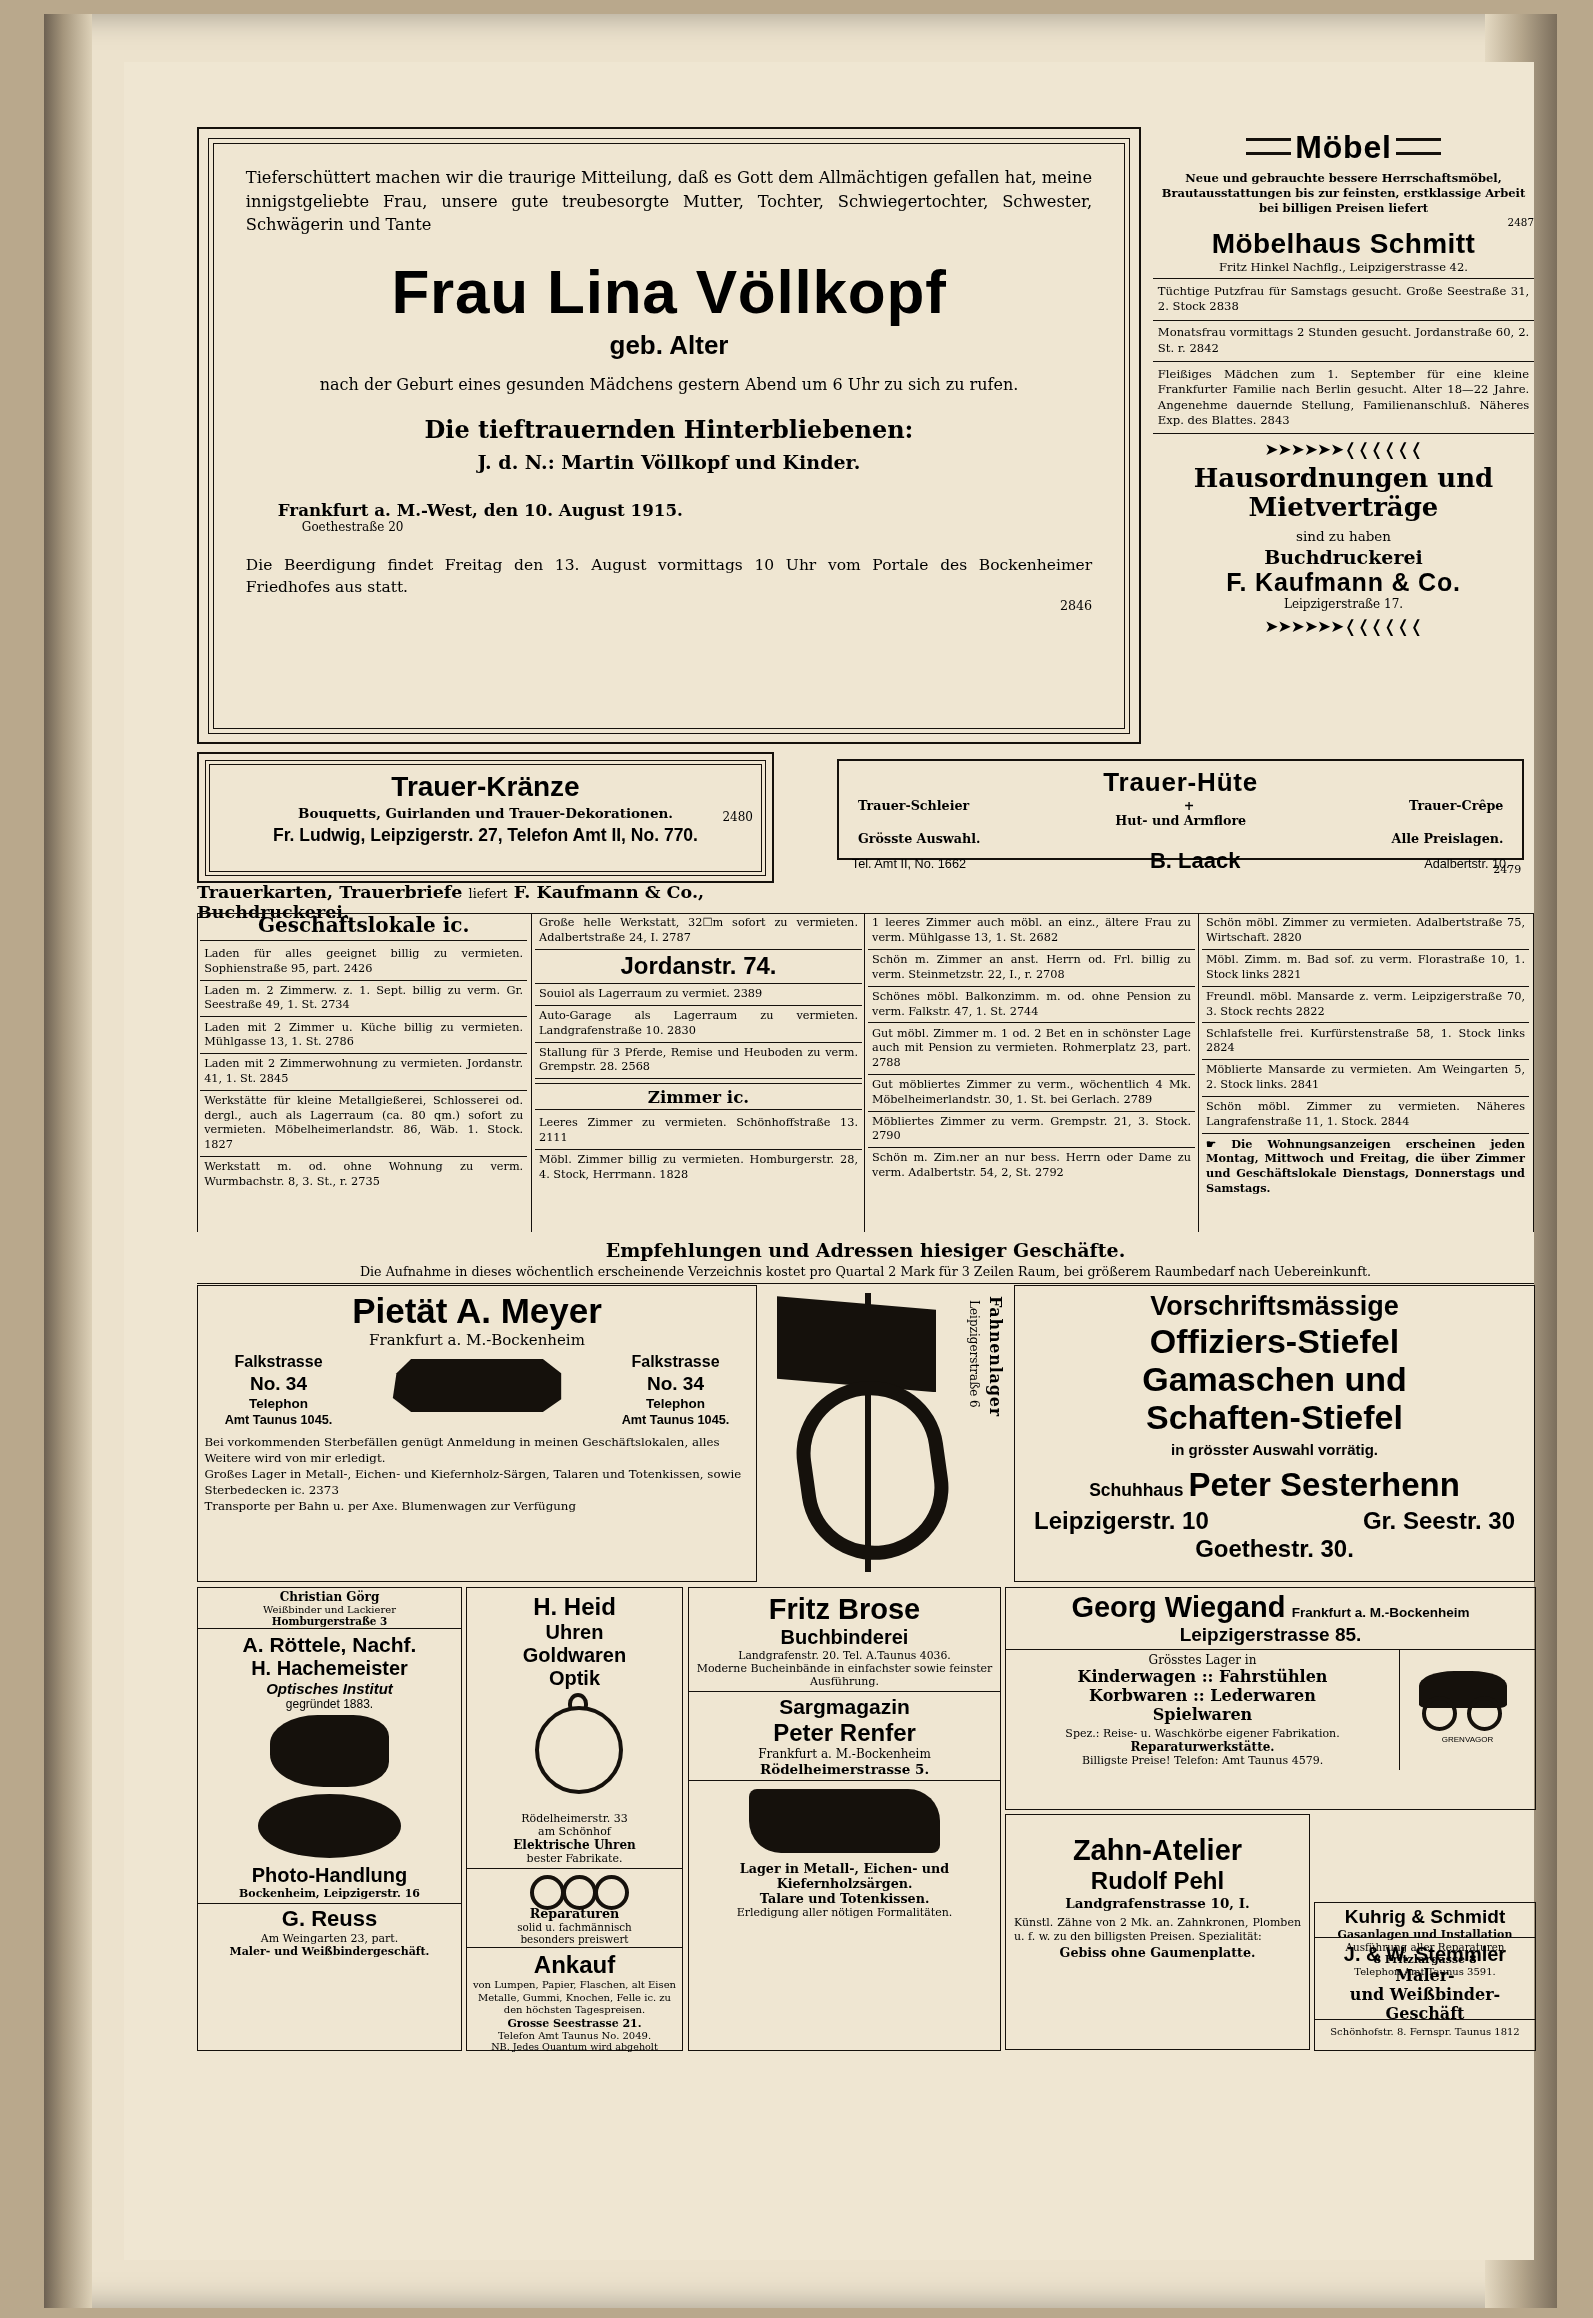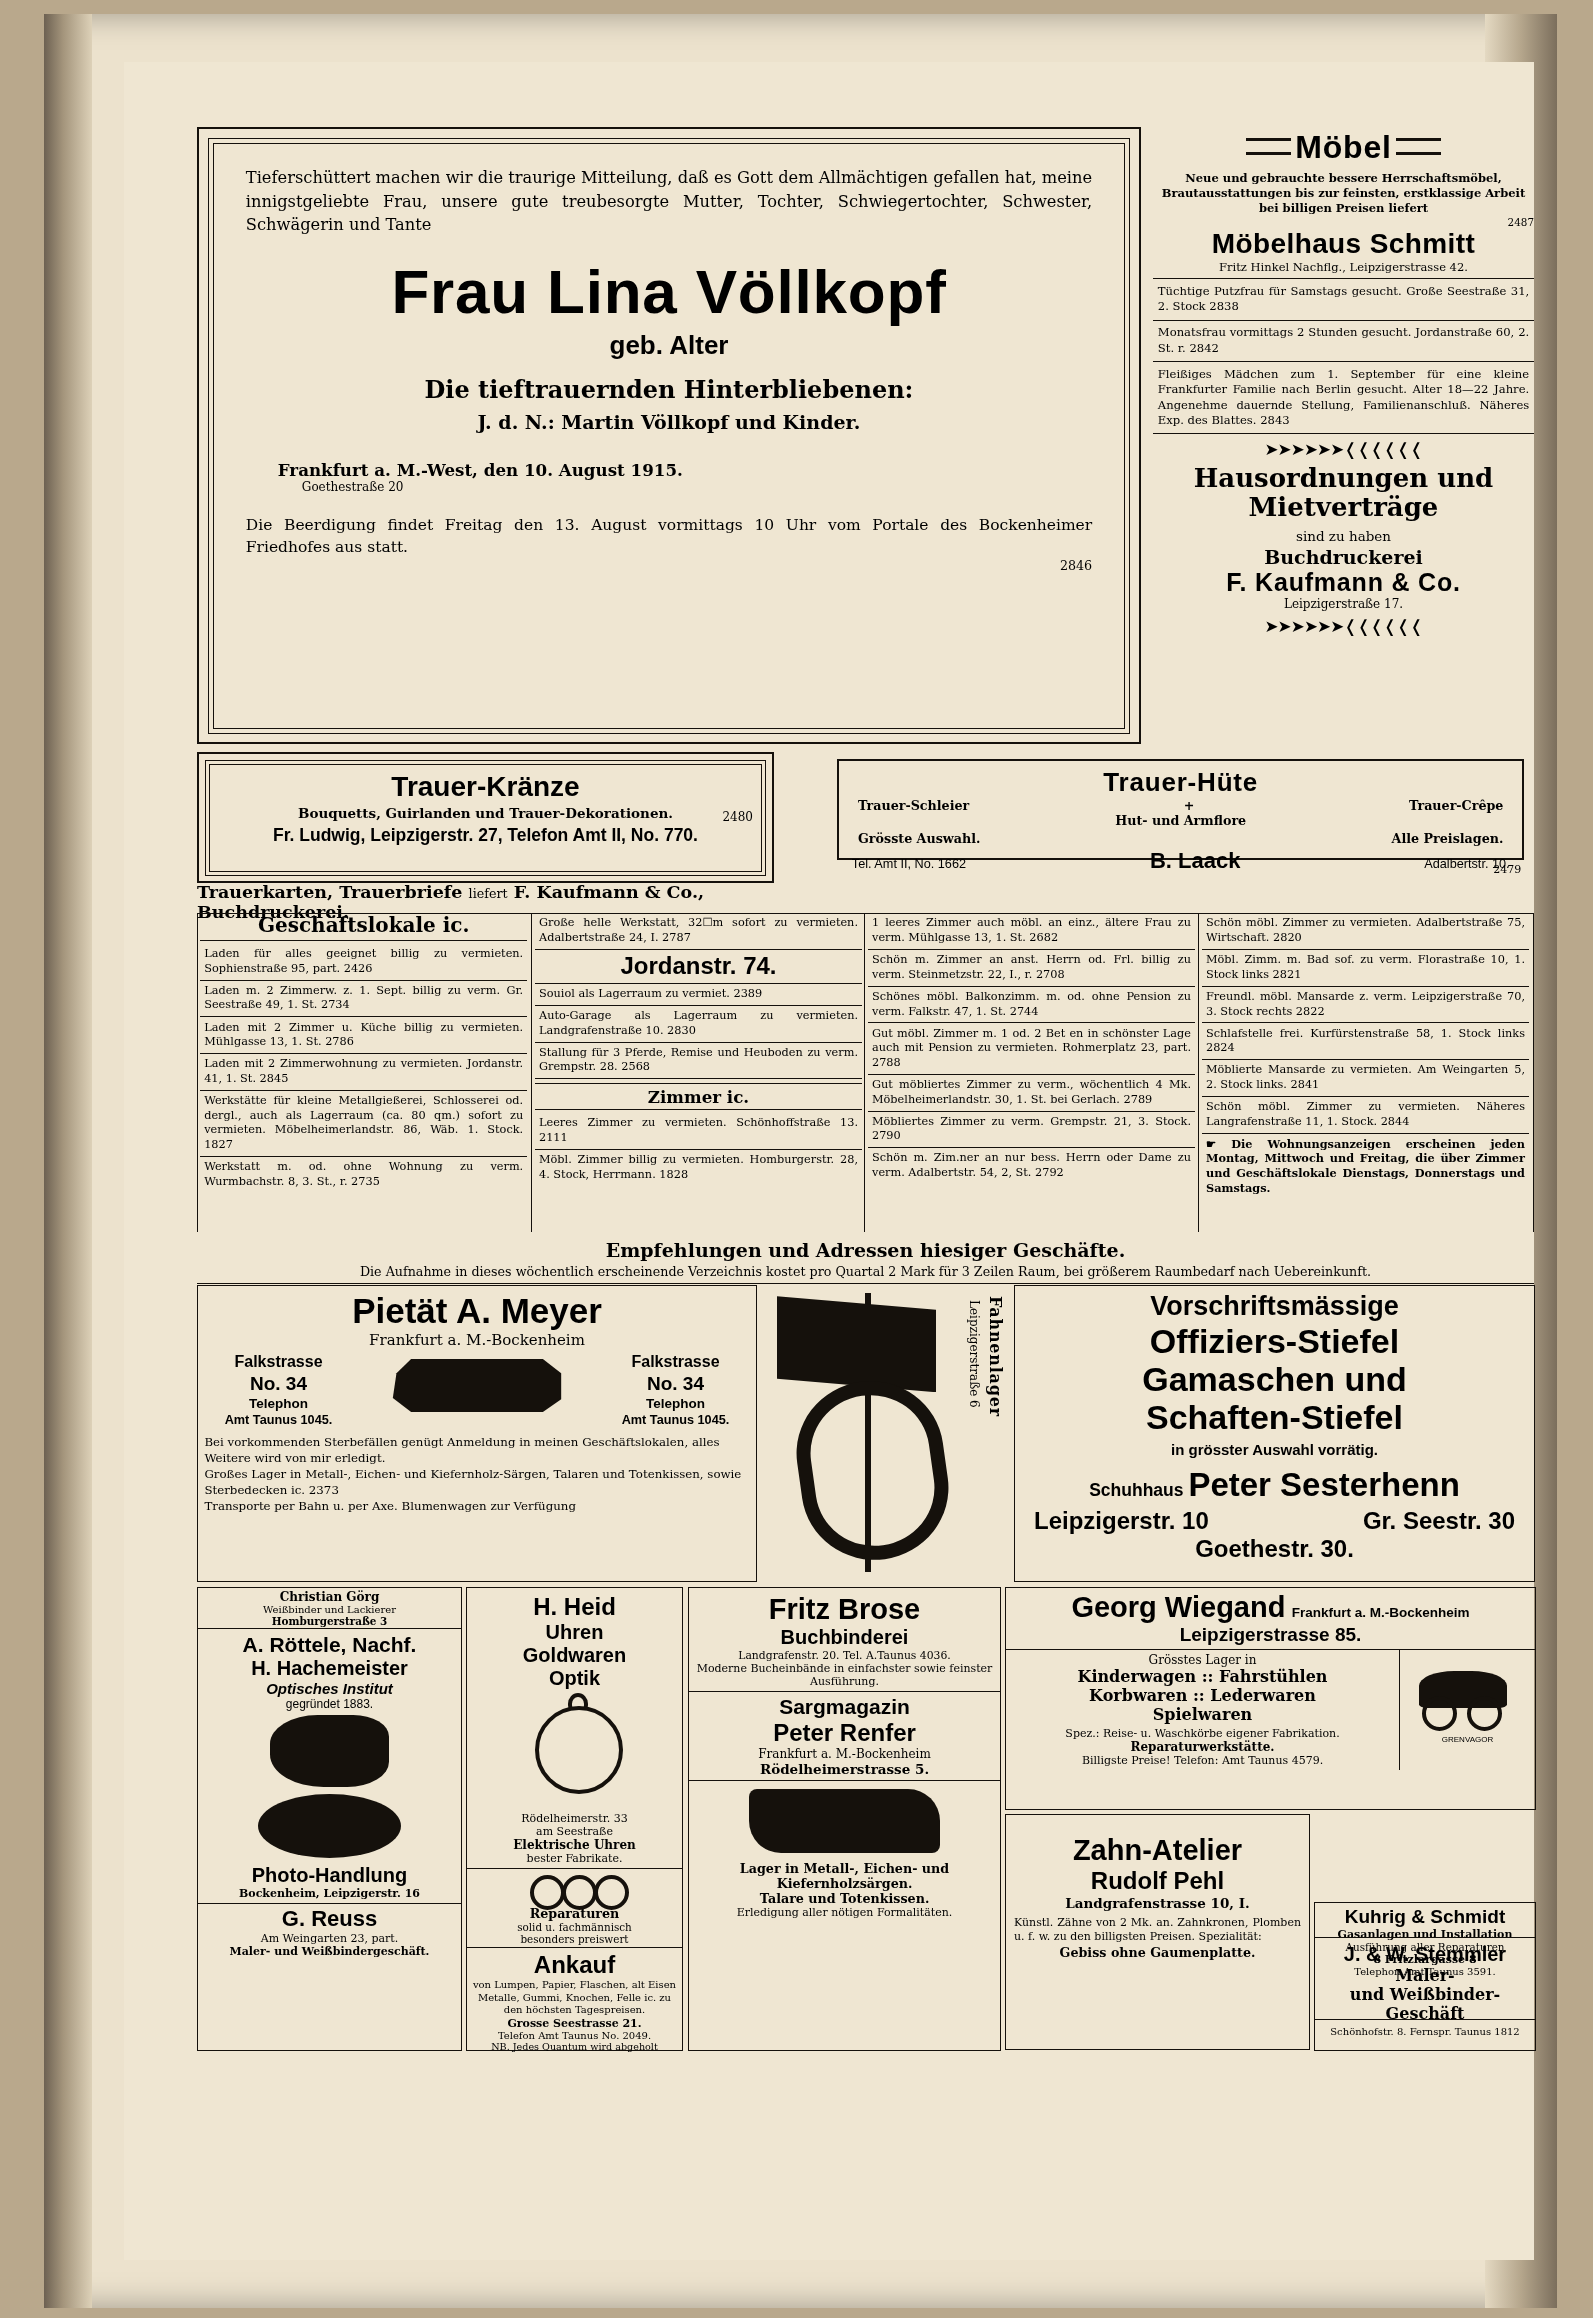--- a/index.html
+++ b/index.html
@@ -155,20 +155,21 @@
   <div class="paper-edge-right"></div>
 
   <div class="sheet">
 
     <div class="ad-area bd" id="obit">
       <div class="inner">
         <div class="inner2">
           <div class="obit-intro">Tieferschüttert machen wir die traurige Mitteilung, daß es Gott dem Allmächtigen gefallen hat, meine innigstgeliebte Frau, unsere gute treubesorgte Mutter, Tochter, Schwiegertochter, Schwester, Schwägerin und Tante</div>
           <div class="obit-name">Frau Lina Völlkopf</div>
           <div class="obit-geb">geb. Alter</div>
+          <div class="obit-line">nach der Geburt eines gesunden Mädchens gestern Abend um 6 Uhr zu sich zu rufen.</div>
           <div class="obit-hint">Die tieftrauernden Hinterbliebenen:</div>
           <div class="obit-sign">J. d. N.: Martin Völlkopf und Kinder.</div>
           <div class="obit-place">Frankfurt a. M.-West, den 10. August 1915.</div>
           <div class="obit-street">Goethestraße 20</div>
           <div class="obit-fun">Die Beerdigung findet Freitag den 13. August vormittags 10 Uhr vom Portale des Bockenheimer Friedhofes aus statt.</div>
           <div class="obit-num">2846</div>
         </div>
       </div>
     </div>
 
@@ -362,21 +363,21 @@
     <div class="bb" id="heid">
       <div class="cap" style="font-size:24px;margin-top:5px;">H. Heid</div>
       <div class="cap" style="font-size:20px;">Uhren</div>
       <div class="cap" style="font-size:20px;">Goldwaren</div>
       <div class="cap" style="font-size:20px;">Optik</div>
       <div class="watch">
         <div class="ring"></div>
           <div class="case"></div>
       </div>
       <div class="t1" style="font-size:11px;font-weight:normal;">Rödelheimerstr. 33</div>
-      <div class="t1" style="font-size:11px;font-weight:normal;">am Seestraße</div>
+      <div class="t1" style="font-size:11px;font-weight:normal;">am Schönhof</div>
       <div class="t1" style="font-size:12px;">Elektrische Uhren</div>
       <div class="t1 line" style="font-size:11px;font-weight:normal;padding-bottom:2.4px;">bester Fabrikate.</div>
       <div class="rings">
         <div style="left:11px;top:1.6px;"></div>
           <div style="left:43px;top:1.6px;"></div>
           <div style="left:75px;top:1.6px;"></div>
       </div>
       <div class="t1" style="font-size:12.7px;">Reparaturen</div>
       <div class="t1" style="font-size:10.4px;font-weight:normal;">solid u. fachmännisch</div>
       <div class="t1 line" style="font-size:10.4px;font-weight:normal;padding-bottom:2.4px;">besonders preiswert</div>

